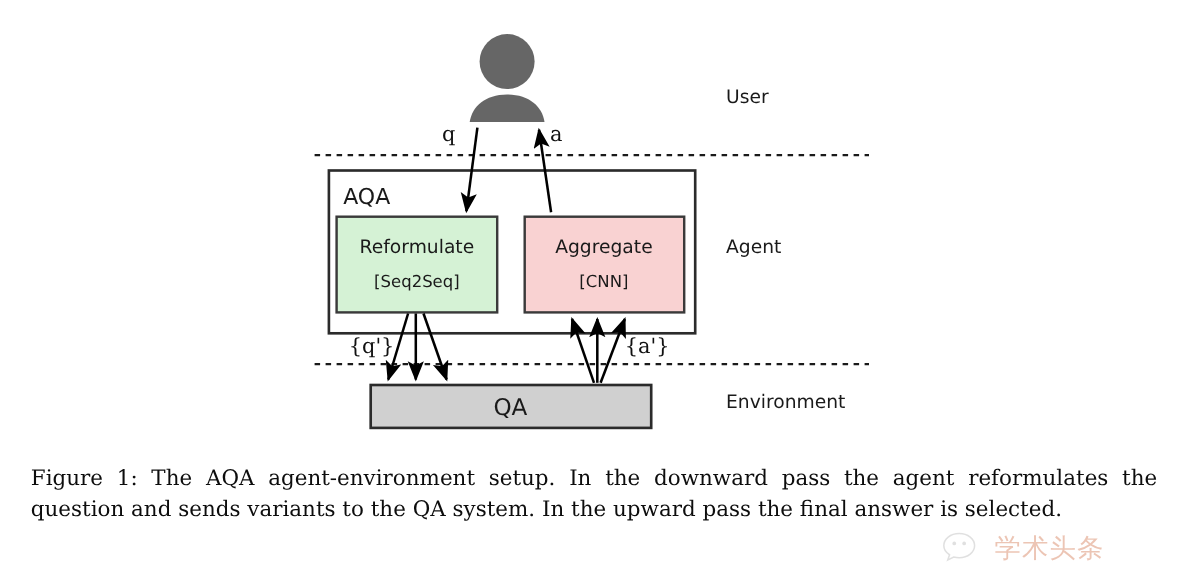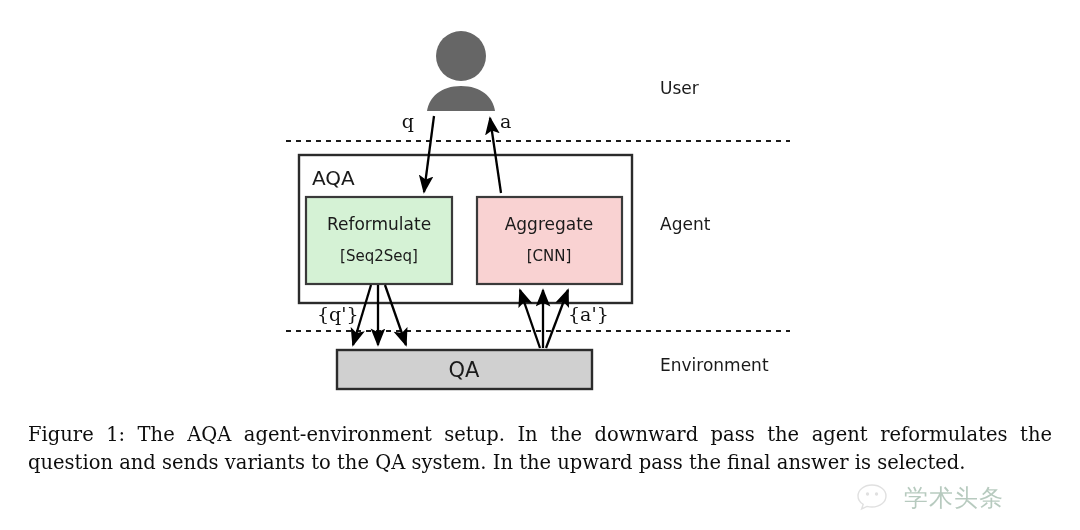--- a/index.html
+++ b/index.html
@@ -77,21 +77,21 @@
     height: 44px;
     display: flex;
     align-items: center;
     gap: 6px;
     opacity: 0.30;
     pointer-events: none;
   }
   #watermark .wm-text {
     font-family: Liberation Mono, monospace;
     font-size: 24px;
-    color: #14532d;
+    color: #c2410c;
     letter-spacing: 1px;
     white-space: nowrap;
   }
 </style>
 </head>
 <body>
 
 <div id="figure-root">
 
   <svg id="diagram-svg" viewBox="0 0 1080 420">

